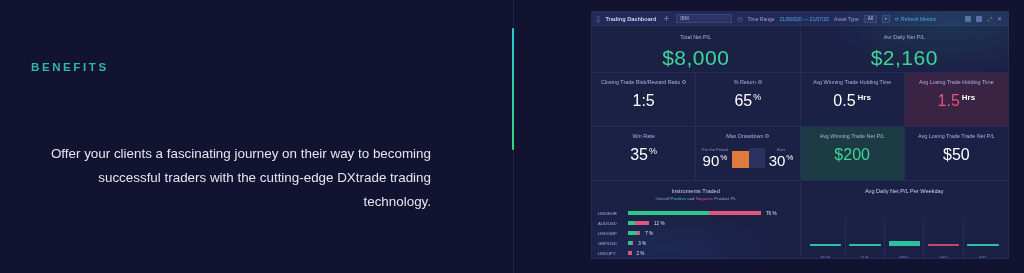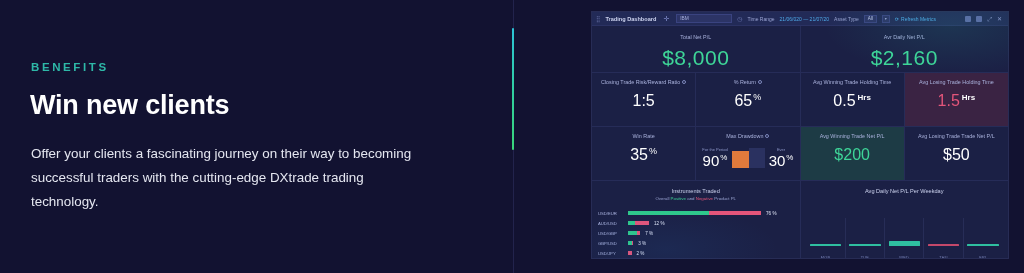--- a/index.html
+++ b/index.html
@@ -17,21 +17,21 @@
     position: absolute; left: 31px; top: 61px;
     font-size: 11.5px; font-weight: 700; letter-spacing: 2.6px;
     color: #2eb8a8;
   }
   .headline {
     position: absolute; left: 30px; top: 90px;
     font-size: 27px; font-weight: 700; color: #ffffff; letter-spacing: -0.2px;
   }
   .bodytext {
     position: absolute; left: 31px; top: 142px; width: 400px;
-    font-size: 13.4px; line-height: 24px; color: #e4e6f0; font-weight: 400;
+    font-size: 13.4px; line-height: 24px; color: #e4e6f0; font-weight: 400; text-align: right;
   }
 
   
   .divider {
     position: absolute; left: 513px; top: 0; width: 1px; height: 273px;
     background: #22234c;
   }
   .accent {
     position: absolute; left: 512px; top: 28px; width: 2px; height: 122px;
     background: linear-gradient(to bottom, #2cc3d6 0%, #31cf9e 55%, #3ad47a 100%);
@@ -158,21 +158,20 @@
   .wk-bar.down { background: #c4486a; }
   .wk-lbl { font-size: 3.8px; color: #7b85bc; margin-top: 5px; letter-spacing: 0.3px; }
 </style>
 </head>
 <body>
 
 <div id="root">
 
   <div class="left">
     <div class="eyebrow">BENEFITS</div>
-    <h1 class="headline">Win new clients</h1>
     <p class="bodytext">Offer your clients a fascinating journey on their way to becoming successful traders with the cutting-edge DXtrade trading technology.</p>
   </div>
 
   <div class="divider"></div>
   <div class="accent"></div>
 
   <div class="dash">
 
     <div class="toolbar">
       <span class="tb-grip">⣿</span>

